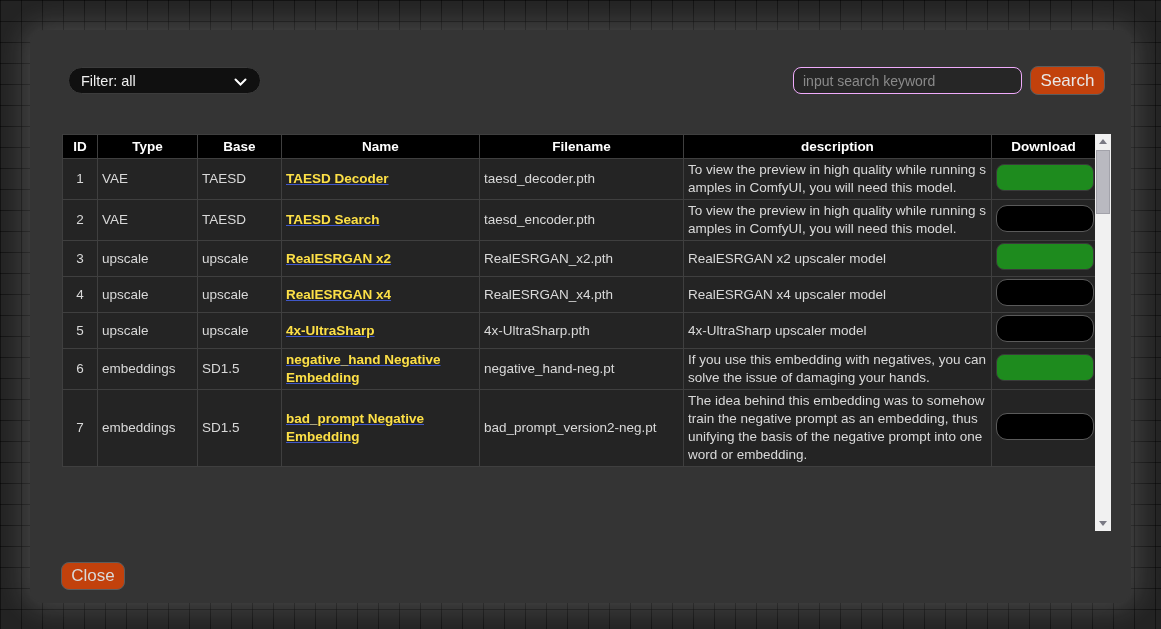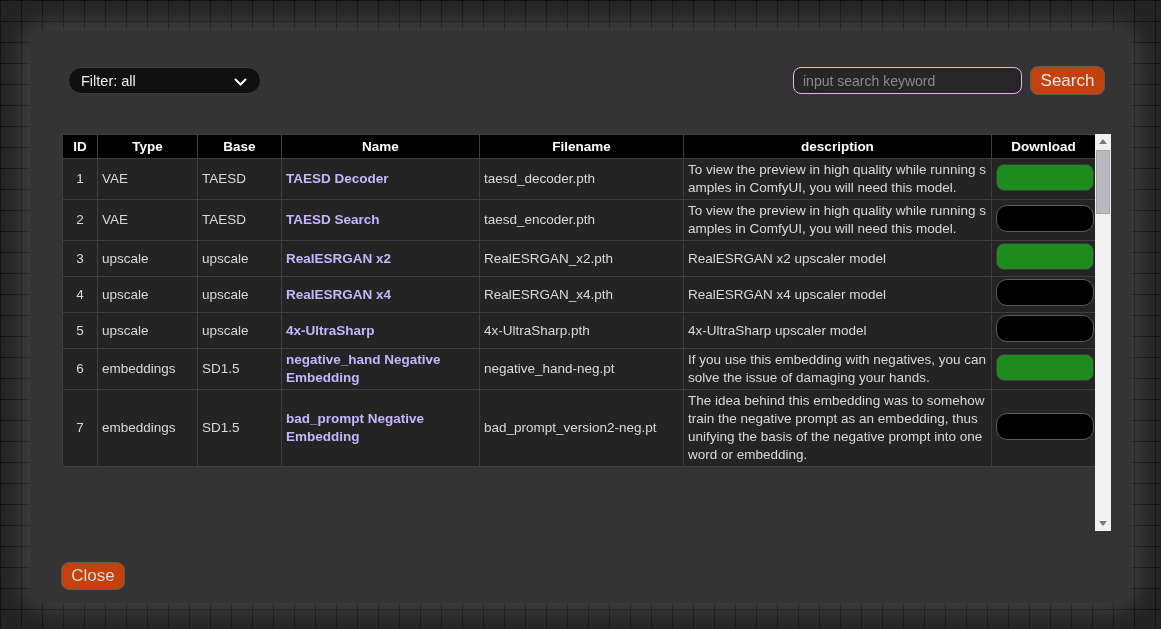--- a/index.html
+++ b/index.html
@@ -86,22 +86,23 @@
   }
   td { height: 34px; padding: 2px 4px; vertical-align: middle; background: #242424; }
   .c-id   { width: 35px;  text-align: center; }
   .c-type { width: 100px; }
   .c-base { width: 84px;  }
   .c-name { width: 198px; }
   .c-file { width: 204px; }
   .c-desc { width: 308px; word-break: break-all; }
   .c-dl   { width: 104px; text-align: center; }
   .name-link {
-    color: #c4b5fd;
+    color: #fde047;
     font-weight: bold;
+    text-decoration: underline;
     text-decoration-color: #3f57c8;
     cursor: pointer;
   }
   .dl-btn {
     width: 98px; height: 27px;
     font-size: 17px;
     font-family: "Liberation Sans", sans-serif;
     color: #fff;
     border-radius: 11px;
     cursor: pointer;

